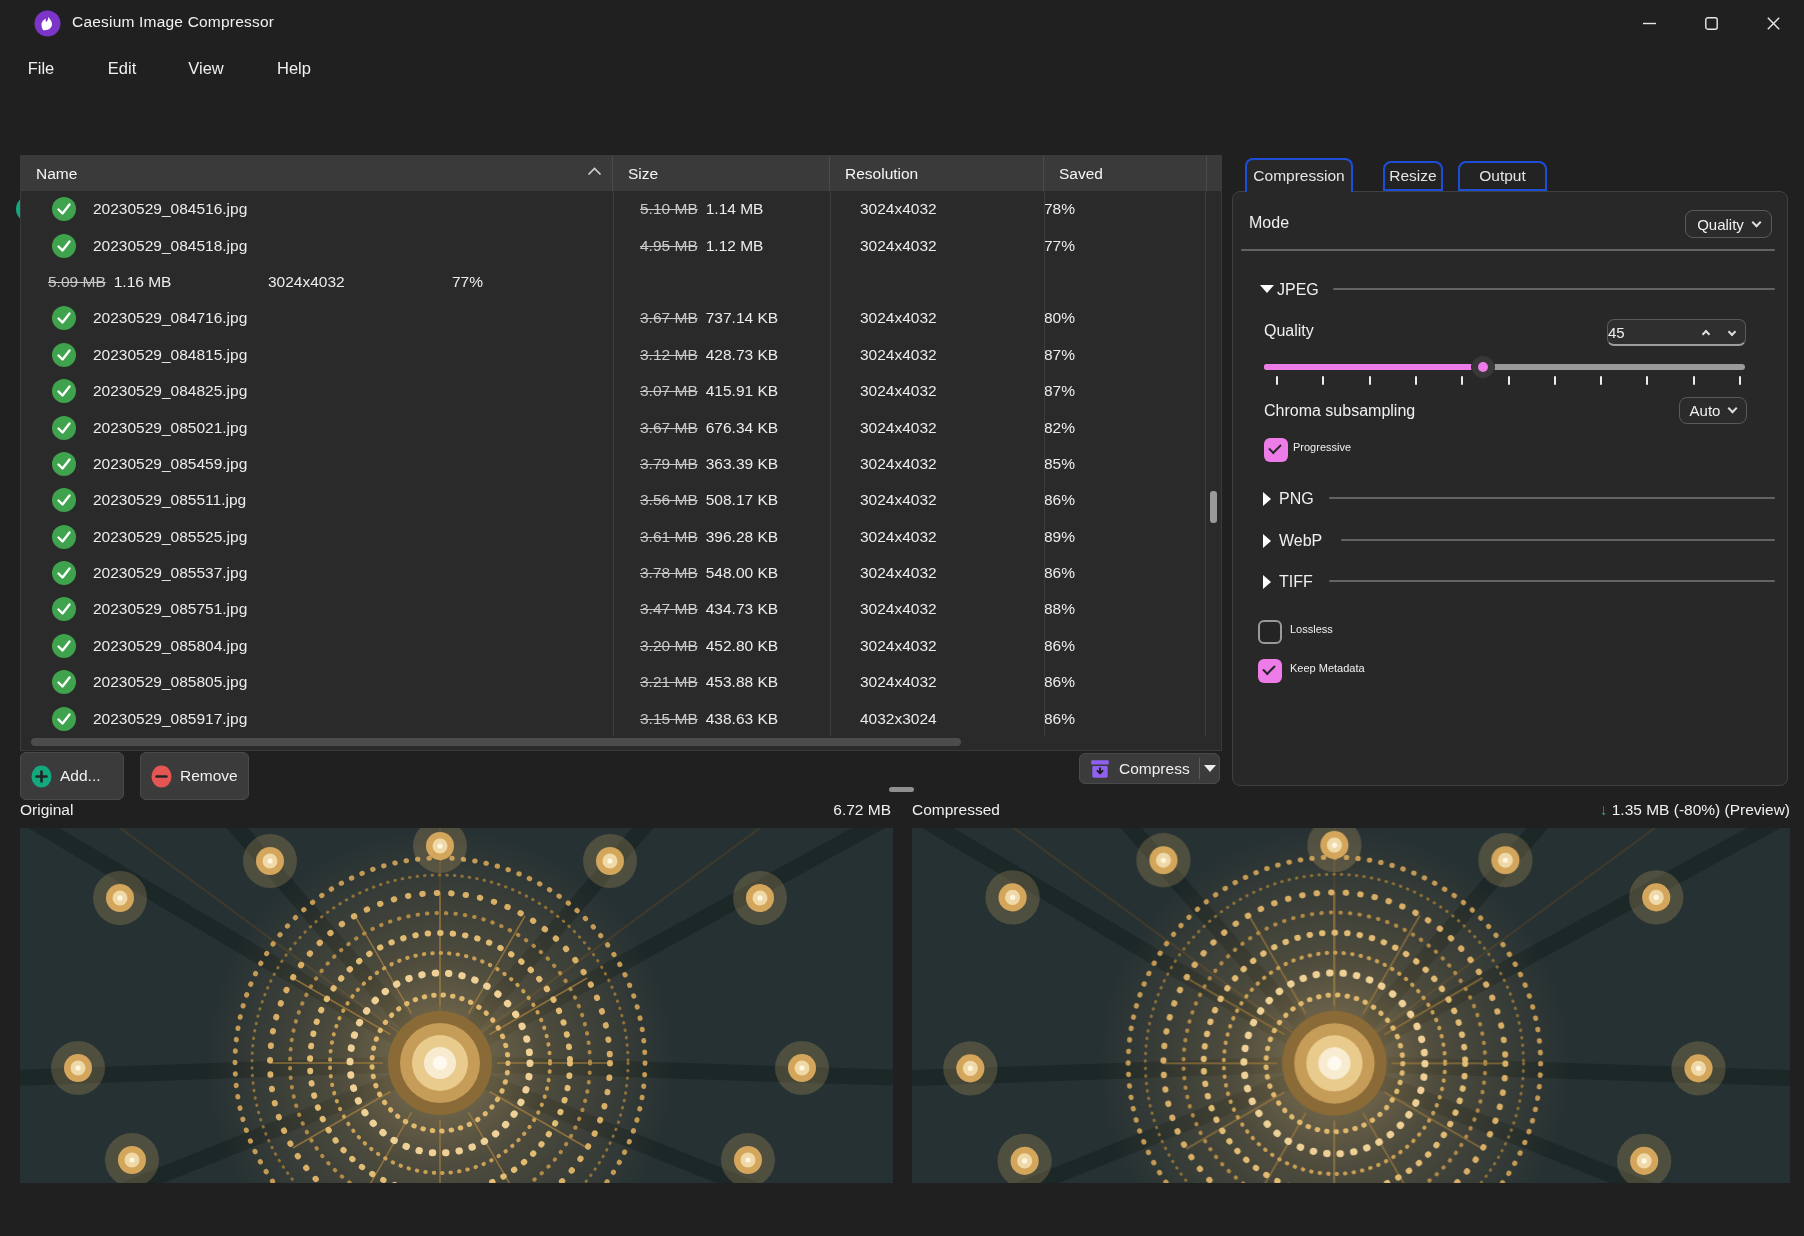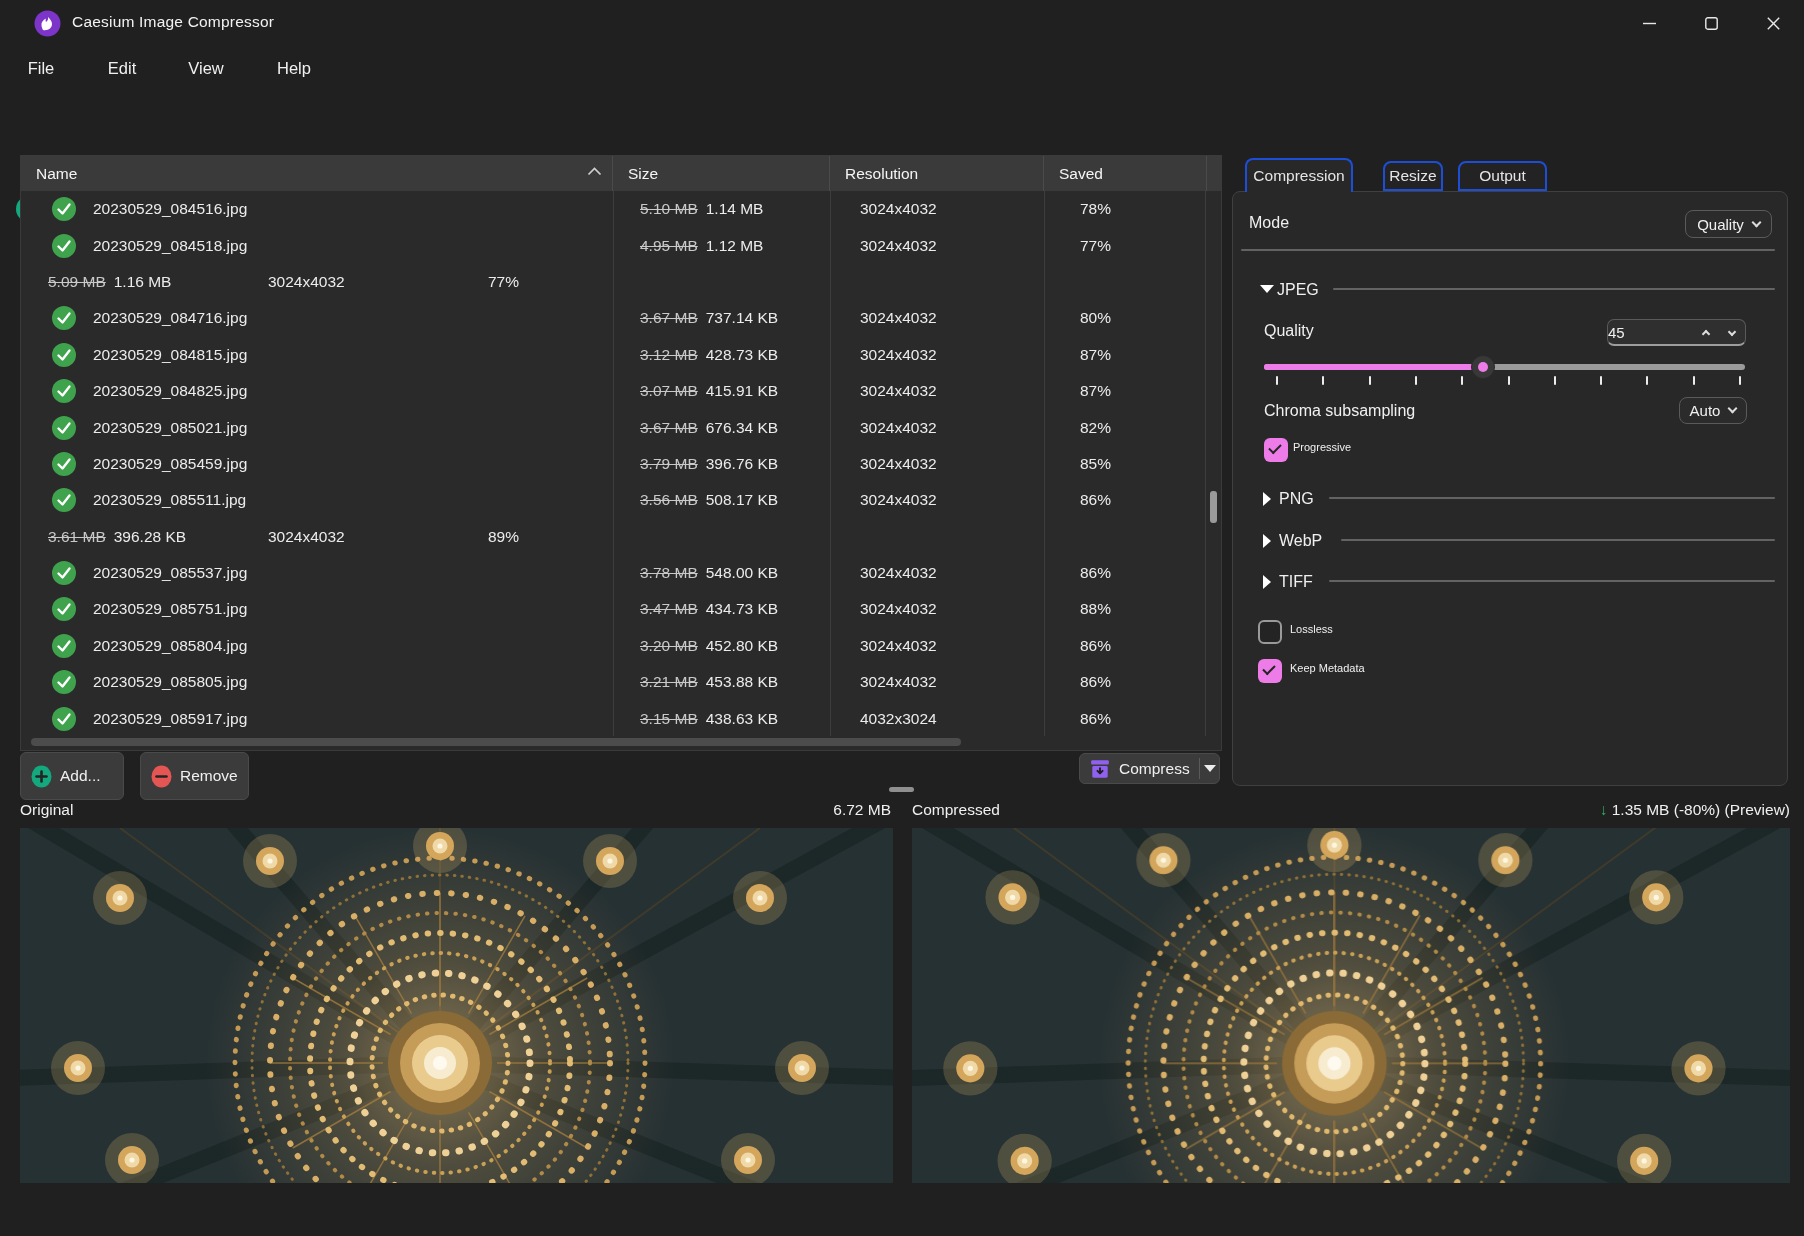--- a/index.html
+++ b/index.html
@@ -30,21 +30,21 @@
   .th{display:flex;align-items:center;padding-left:15px;border-right:1px solid #4b4b4b;position:relative}
   .th-name{width:592px}.th-size{width:217px}.th-res{width:214px}.th-saved{width:163px}
   .sort-ind{position:absolute;right:10px;top:11px}
   .tbody{position:absolute;left:0;top:35px;width:1186px;height:547px;overflow:hidden}
   .trow{display:flex;height:36.4px;align-items:center;font-size:15.5px;color:#ececec}
   .c-name{width:592px;display:flex;align-items:center;padding-left:30px}
   .c-name svg{flex:0 0 auto;margin-right:16px}
   .c-size{width:217px;padding-left:27px;white-space:nowrap}
   .c-size .old{color:#c9c9c9;text-decoration:line-through;margin-right:8px}
   .c-res{width:214px;padding-left:30px}
-  .c-saved{flex:1;padding-left:36px}
+  .c-saved{flex:1;}
   .col-line{position:absolute;top:35px;bottom:14px;width:1px;background:#3d3d3d}
   .vscroll{position:absolute;right:0;top:35px;width:16px;bottom:14px;border-left:1px solid #3d3d3d}
   .vhandle{position:absolute;left:4px;width:7px;top:300px;height:32px;background:#9a9a9a;border-radius:3px}
   .hscroll{position:absolute;left:2px;right:17px;bottom:2px;height:10px}
   .hhandle{position:absolute;left:8px;width:930px;height:8px;background:#4c4c4c;border-radius:4px}
 
   
   .tab{position:absolute;display:flex;align-items:center;justify-content:center;font-size:15.5px;color:#e5e5e5;border:2px solid #1d4ed8;border-radius:8px 8px 0 0;background:#232323}
   .tab.active{background:#282828;border-bottom:none;z-index:3}
   .panel{position:absolute;left:1232px;top:191px;width:556px;height:595px;background:#282828;border:1px solid #404040;border-radius:8px;z-index:1}
@@ -388,21 +388,21 @@
 
     <div class="trow">
       <div class="c-name">
         <svg width="26" height="26" viewBox="0 0 26 26">
           <circle cx="13" cy="13" r="12" fill="#3fa24c"></circle>
           <polyline points="7.5,13.5 11.5,17.5 18.5,8.5" fill="none" stroke="#fff" stroke-width="2.4" stroke-linecap="round" stroke-linejoin="round"></polyline>
         </svg>
         <span class="fname">20230529_085459.jpg</span>
       </div>
       <div class="c-size">
-        <span class="old">3.79 MB</span><span class="new">396.76 KB</span>
+        <span class="old">3.79 MB</span><span class="new">363.39 KB</span>
       </div>
       <div class="c-res">3024x4032</div>
       <div class="c-saved">85%</div>
     </div>
 
     <div class="trow">
       <div class="c-name">
         <svg width="26" height="26" viewBox="0 0 26 26">
           <circle cx="13" cy="13" r="12" fill="#3fa24c"></circle>
           <polyline points="7.5,13.5 11.5,17.5 18.5,8.5" fill="none" stroke="#fff" stroke-width="2.4" stroke-linecap="round" stroke-linejoin="round"></polyline>
@@ -410,20 +410,27 @@
         <span class="fname">20230529_085511.jpg</span>
       </div>
       <div class="c-size">
         <span class="old">3.56 MB</span><span class="new">508.17 KB</span>
       </div>
       <div class="c-res">3024x4032</div>
       <div class="c-saved">86%</div>
     </div>
 
     <div class="trow">
+      <div class="c-name">
+        <svg width="26" height="26" viewBox="0 0 26 26">
+          <circle cx="13" cy="13" r="12" fill="#3fa24c"></circle>
+          <polyline points="7.5,13.5 11.5,17.5 18.5,8.5" fill="none" stroke="#fff" stroke-width="2.4" stroke-linecap="round" stroke-linejoin="round"></polyline>
+        </svg>
+        <span class="fname">20230529_085525.jpg</span>
+      </div>
       <div class="c-size">
         <span class="old">3.61 MB</span><span class="new">396.28 KB</span>
       </div>
       <div class="c-res">3024x4032</div>
       <div class="c-saved">89%</div>
     </div>
 
     <div class="trow">
       <div class="c-name">
         <svg width="26" height="26" viewBox="0 0 26 26">

